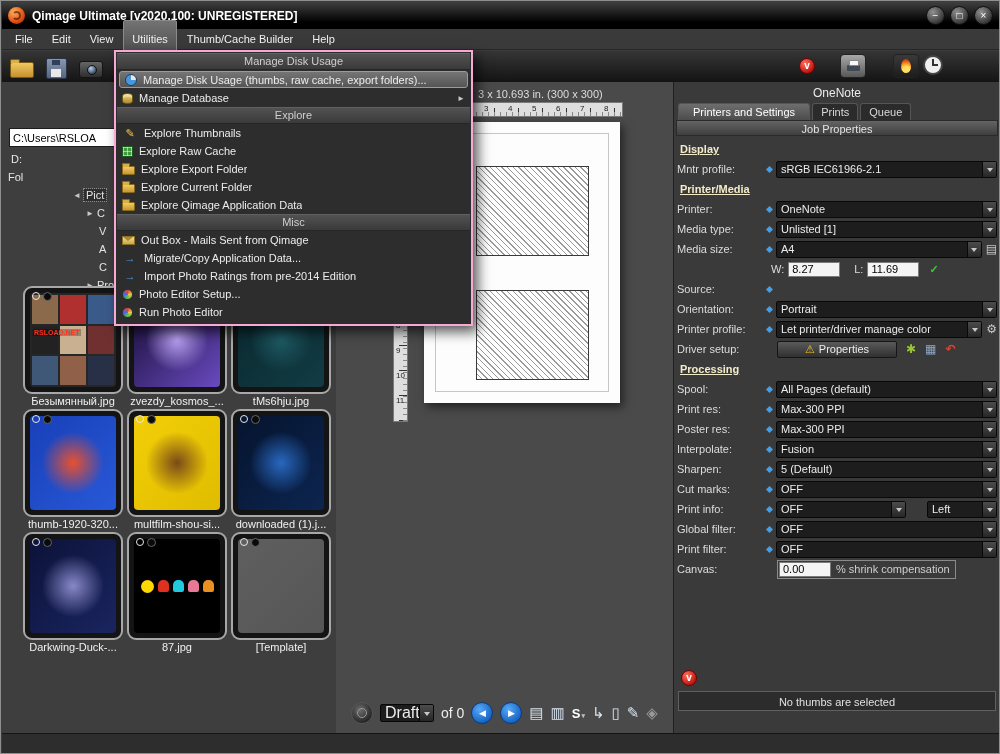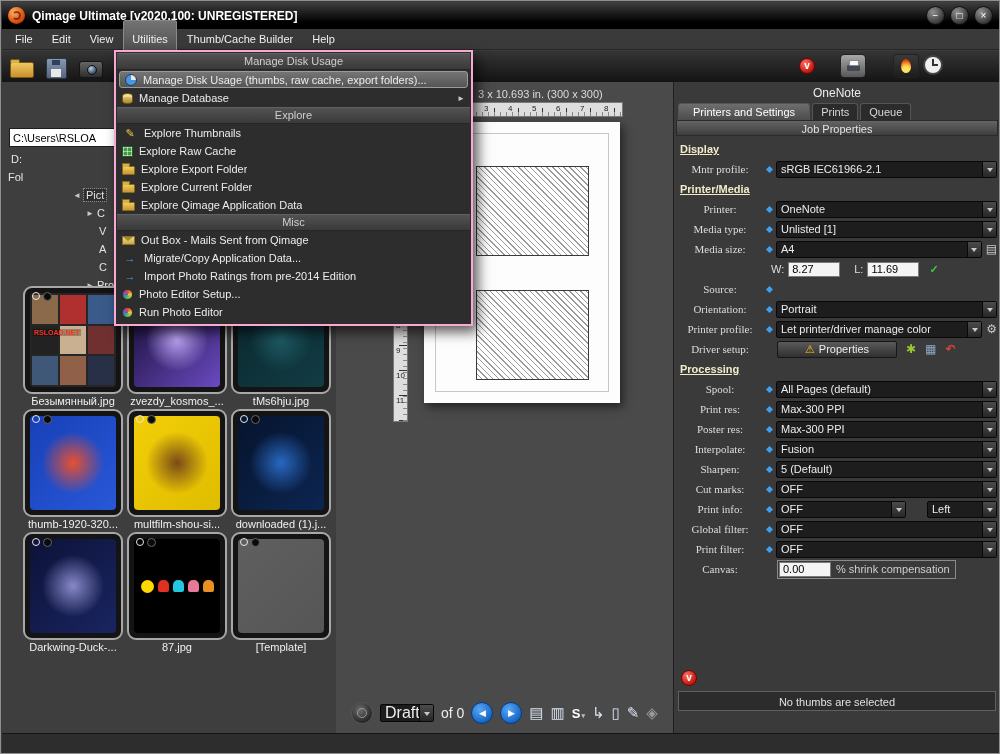--- a/index.html
+++ b/index.html
@@ -145,21 +145,21 @@
   .tab{font-size:11px;color:#d8d8d8;background:#2b2b2b;border:1px solid #555;border-bottom:none;
     border-radius:3px 3px 0 0;padding:2px 8px;white-space:nowrap;}
   .tab.active{background:linear-gradient(#6e6e6e,#4c4c4c);color:#fff;padding:2px 14px;}
   .rp-header{position:absolute;top:38px;left:2px;right:2px;height:16px;
     background:linear-gradient(#646464,#3e3e3e);border:1px solid #2a2a2a;text-align:center;
     font-size:11px;color:#e4e4e4;line-height:16px;box-sizing:border-box;}
   .rp-rows{position:absolute;top:57px;left:3px;right:3px;}
   .rp-row{height:20px;display:flex;align-items:center;font-size:11px;}
   .row-sec{height:20px;display:flex;align-items:center;}
   .sec-label{color:#f3ecca;font-weight:bold;text-decoration:underline;padding-left:3px;font-size:11px;}
-  .row-label{width:86px;flex:none;text-align:center;color:#dcdcdc;padding-right:2px;white-space:nowrap;font-family:Liberation Serif, serif;}
+  .row-label{width:86px;flex:none;text-align:left;color:#dcdcdc;padding-right:2px;white-space:nowrap;}
   .diamond{width:5px;height:5px;flex:none;background:#3da0f0;transform:rotate(45deg);margin:0 4px 0 2px;}
   .dd{flex:1;min-width:0;height:17px;background:#1d1d1d;border:1px solid #080808;border-radius:2px;
     color:#ececec;display:flex;align-items:center;padding-left:4px;box-sizing:border-box;position:relative;}
   .dd-val{white-space:nowrap;overflow:hidden;flex:1;}
   .dd-btn{width:13px;align-self:stretch;flex:none;background:linear-gradient(#4c4c4c,#262626);
     border-left:1px solid #080808;display:flex;align-items:center;justify-content:center;}
   .arr{width:0;height:0;border:3px solid transparent;border-top:4px solid #c8c8c8;margin-top:4px;}
   .extra{flex:none;margin-left:4px;font-size:12px;color:#c8c8c8;}
   .dd-fixed{flex:0 0 130px;}
   .dd-small{flex:0 0 70px;margin-left:auto;}

